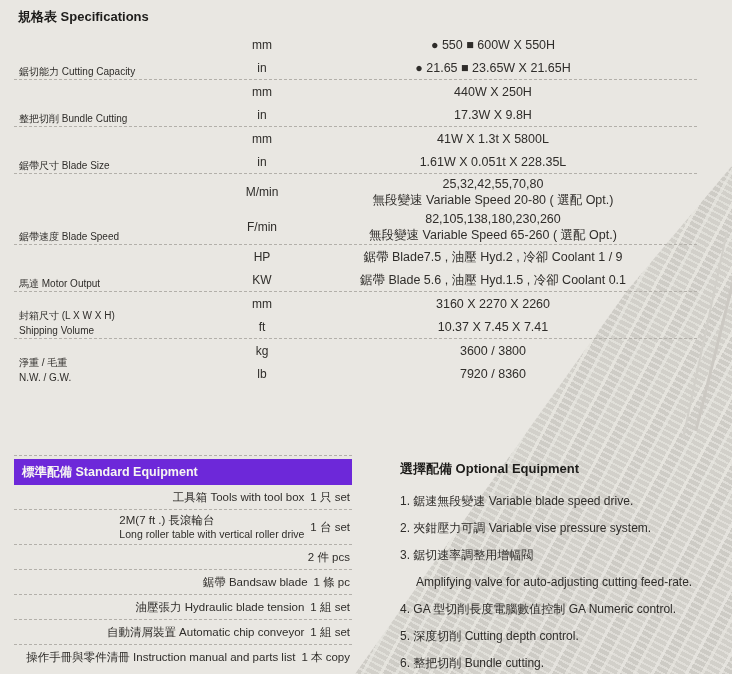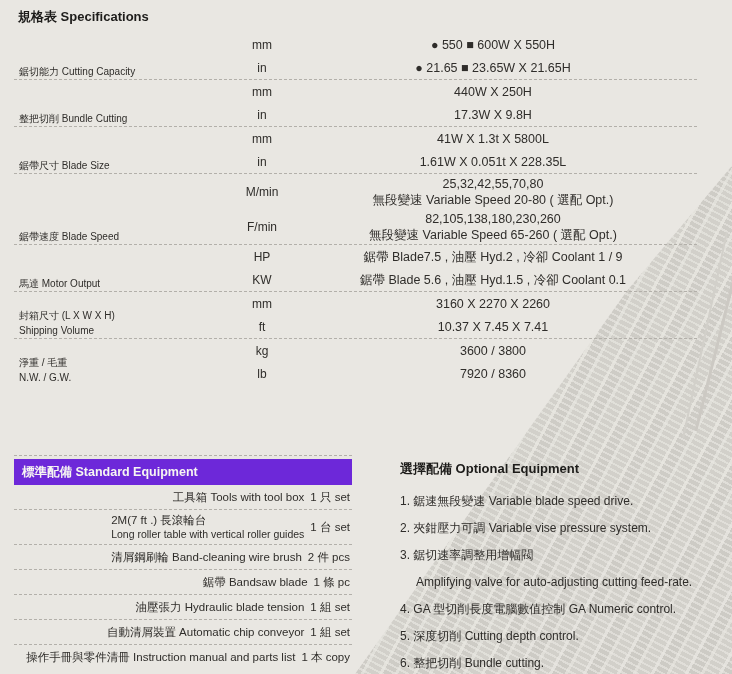--- a/index.html
+++ b/index.html
@@ -228,27 +228,26 @@
       <div class="std-header">標準配備 Standard Equipment</div>
 
       <div class="std-row">
         <div class="std-name">工具箱 Tools with tool box</div>
         <div class="std-qty">1 只 set</div>
       </div>
 
       <div class="std-row">
         <div class="std-name">
           <span>2M(7 ft .) 長滾輪台</span>
-          <span class="sub-line">Long roller table with vertical roller guides</span>
+          <span class="sub-line">Long roller table with vertical roller drive</span>
         </div>
         <div class="std-qty">1 台 set</div>
       </div>
 
       <div class="std-row">
-        <div class="std-name">清屑鋼刷輪 Band-cleaning wire brush</div>
         <div class="std-qty">2 件 pcs</div>
       </div>
 
       <div class="std-row">
         <div class="std-name">鋸帶 Bandsaw blade</div>
         <div class="std-qty">1 條 pc</div>
       </div>
 
       <div class="std-row">
         <div class="std-name">油壓張力 Hydraulic blade tension</div>

